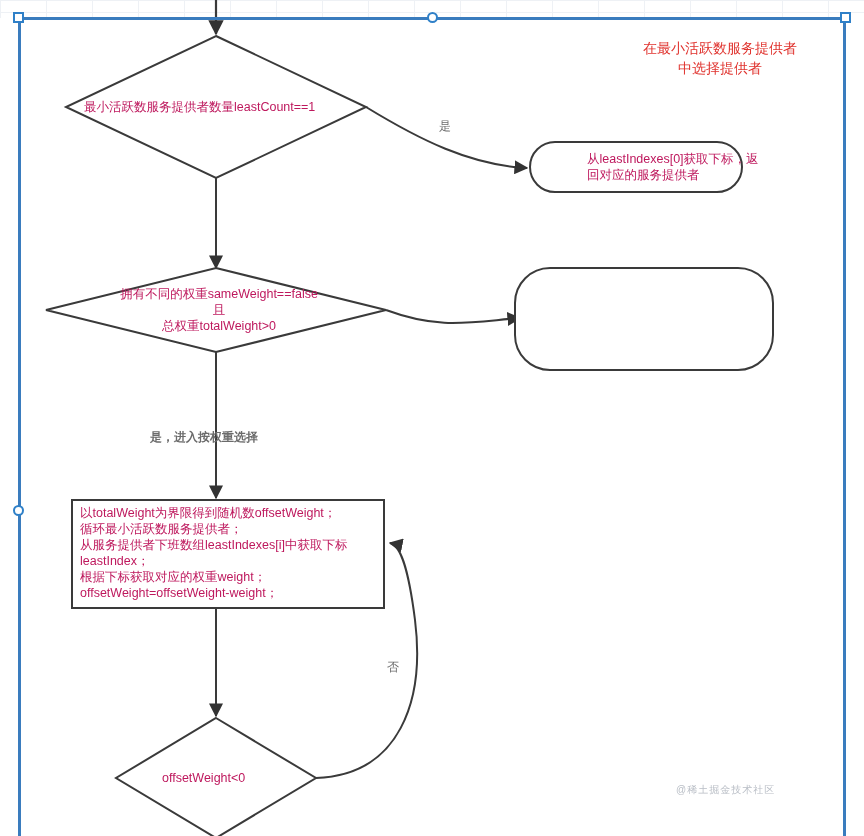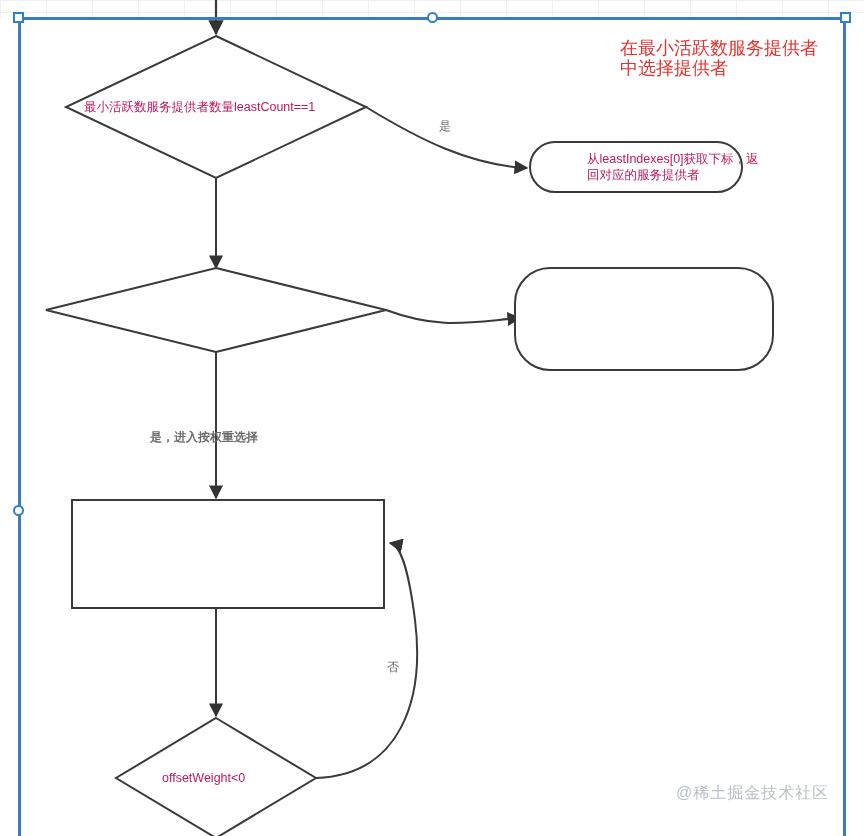--- a/index.html
+++ b/index.html
@@ -61,29 +61,30 @@
     position: absolute;
     color: #6b6b6b;
     font-size: 12px;
     line-height: 15px;
     text-align: center;
     white-space: pre-line;
   }
   .annotation {
     position: absolute;
     color: #e0332e;
-    font-size: 18px;
+    font-size: 14px;
     line-height: 20px;
+    text-align: center;
     white-space: pre-line;
     font-weight: 400;
   }
   .watermark {
     position: absolute;
     color: #b9bec6;
-    font-size: 16px;
+    font-size: 10px;
     letter-spacing: 1px;
     white-space: nowrap;
   }
 </style>
 </head>
 <body>
 
 <div id="root">
 
   <div id="grid-strip"></div>
@@ -126,22 +127,31 @@
   </svg>
 
   <div class="annotation" style="left:620px; top:38px; width:200px;">在最小活跃数服务提供者
 中选择提供者</div>
 
   <div class="node-text" style="left:84px; top:99px; width:270px;">最小活跃数服务提供者数量leastCount==1</div>
 
   <div class="node-text" style="left:543px; top:151px; width:198px;margin-left:44px;">从leastIndexes[0]获取下标，返
 回对应的服务提供者</div>
 
+  <div class="node-text" style="left:103px; top:286px; width:232px; text-align:center;">拥有不同的权重sameWeight==false
+且
+总权重totalWeight&gt;0</div>
 
 
+  <div class="node-text" style="left:80px; top:505px; width:302px;">以totalWeight为界限得到随机数offsetWeight；
+循环最小活跃数服务提供者；
+从服务提供者下班数组leastIndexes[i]中获取下标
+leastIndex；
+根据下标获取对应的权重weight；
+offsetWeight=offsetWeight-weight；</div>
 
   <div class="node-text" style="left:162px; top:770px; width:120px;">offsetWeight&lt;0</div>
 
   <div class="edge-label" style="left:418px; top:119px; width:54px;">是</div>
 
 
 
   <div class="edge-label" style="left:124px; top:430px; width:160px; text-align:center;font-weight:bold;">是，进入按权重选择</div>
 
   <div class="edge-label" style="left:378px; top:660px; width:30px;">否</div>

